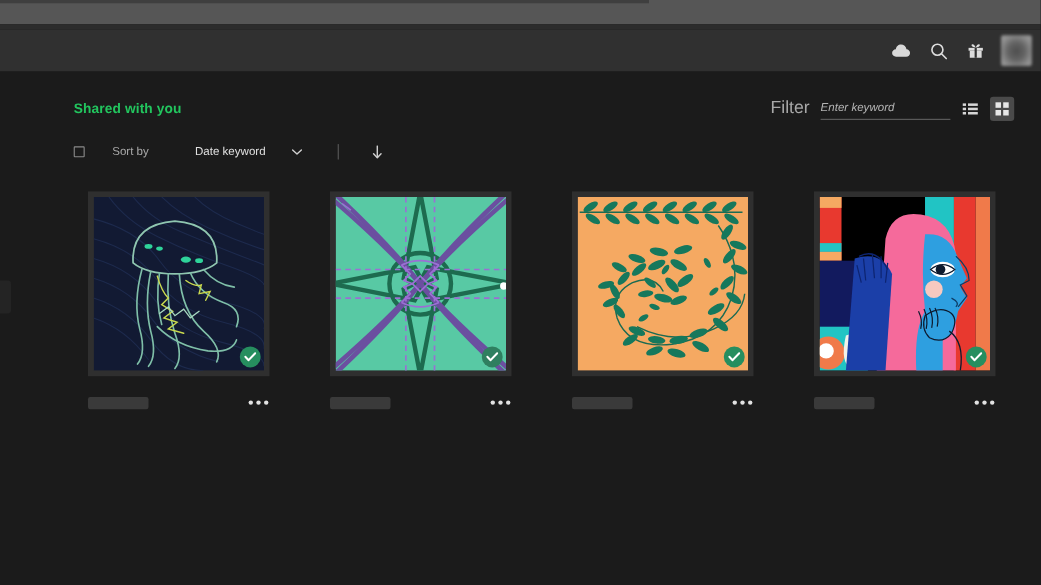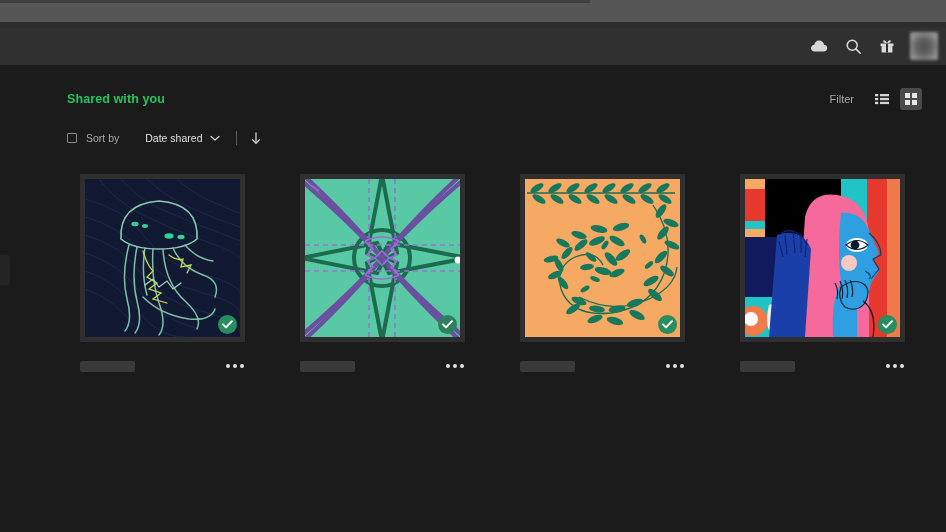--- a/index.html
+++ b/index.html
@@ -59,39 +59,39 @@
     position: absolute; left: 67px; top: 92px;
     font-size: 12.5px; font-weight: bold; color: #22c55e;
     letter-spacing: .1px;
   }
 
   
   #filter-cluster {
     position: absolute; right: 24px; top: 88px;
     display: flex; align-items: center;
   }
-  #filter-label { font-size: 11px; color: #a8a8a8; margin-right: 10px; }
+  #filter-label { font-size: 16px; color: #a8a8a8; margin-right: 10px; }
   #filter-input {
     width: 118px; background: transparent; border: 0;
     border-bottom: 1px solid #616161;
     color: #d5d5d5; font-size: 10.5px; font-style: italic;
     font-family: "Liberation Sans", sans-serif;
     padding: 2px 0 4px 0; outline: none;
   }
   #filter-input::placeholder { color: #b4b4b4; font-style: italic; }
   .view-btn {
     width: 22px; height: 22px; margin-left: 7px; border-radius: 3px;
     display: flex; align-items: center; justify-content: center; cursor: pointer;
   }
   .view-btn.selected { background: #4a4a4a; }
 
   
   #sort-row {
     position: absolute; left: 67px; top: 130px;
-    display: flex; align-items: center; height: 16px;
+    display: flex; align-items: center; height: 16px; gap: 16px;
   }
   #select-all-checkbox {
     width: 10px; height: 10px; border: 1px solid #8a8a8a;
     border-radius: 1px; margin-right: 9px; cursor: pointer;
   }
   #sort-by-label { font-size: 10.5px; color: #a9a9a9; margin-right: 26px; }
   #sort-value { font-size: 10.5px; color: #e0e0e0; margin-right: 8px; cursor: pointer; }
   #sort-chevron { cursor: pointer; display: flex; align-items: center; }
   #sort-divider { width: 1px; height: 14px; background: #5a5a5a; margin: 0 14px 0 16px; }
   #sort-direction { cursor: pointer; display: flex; align-items: center; }
@@ -159,20 +159,21 @@
 </div>
 
 <div id="content">
   <div id="left-stub"></div>
 </div>
 
 <h1 id="page-title">Shared with you</h1>
 
 <div id="filter-cluster">
   <span id="filter-label">Filter</span>
+  <input id="filter-input" type="text" placeholder="Enter keyword" style="">
 
   <div class="view-btn">
     <svg width="14" height="12" viewBox="0 0 14 12">
       <rect x="0" y="1" width="3.2" height="2.3" fill="#d6d6d6"></rect>
       <rect x="5" y="1" width="9" height="2.3" fill="#d6d6d6"></rect>
       <rect x="0" y="4.9" width="3.2" height="2.3" fill="#d6d6d6"></rect>
       <rect x="5" y="4.9" width="9" height="2.3" fill="#d6d6d6"></rect>
       <rect x="0" y="8.8" width="3.2" height="2.3" fill="#d6d6d6"></rect>
       <rect x="5" y="8.8" width="9" height="2.3" fill="#d6d6d6"></rect>
     </svg>
@@ -184,21 +185,21 @@
       <rect x="8" y="1" width="5" height="5" fill="#e6e6e6"></rect>
       <rect x="1" y="8" width="5" height="5" fill="#e6e6e6"></rect>
       <rect x="8" y="8" width="5" height="5" fill="#e6e6e6"></rect>
     </svg>
   </div>
 </div>
 
 <div id="sort-row">
   <div id="select-all-checkbox"></div>
   <span id="sort-by-label">Sort by</span>
-  <span id="sort-value">Date shared</span>
+  <span id="sort-value">Date keyword</span>
   <span id="sort-chevron">
     <svg width="10" height="7" viewBox="0 0 10 7">
       <polyline points="1,1.4 5,5 9,1.4" fill="none" stroke="#cfcfcf" stroke-width="1.3" stroke-linecap="round" stroke-linejoin="round"></polyline>
     </svg>
   </span>
   <span id="sort-divider"></span>
   <span id="sort-direction">
     <svg width="10" height="13" viewBox="0 0 10 13">
       <line x1="5" y1="0.8" x2="5" y2="11" stroke="#cfcfcf" stroke-width="1.3" stroke-linecap="round"></line>
       <polyline points="1.6,7.8 5,11.4 8.4,7.8" fill="none" stroke="#cfcfcf" stroke-width="1.3" stroke-linecap="round" stroke-linejoin="round"></polyline>

